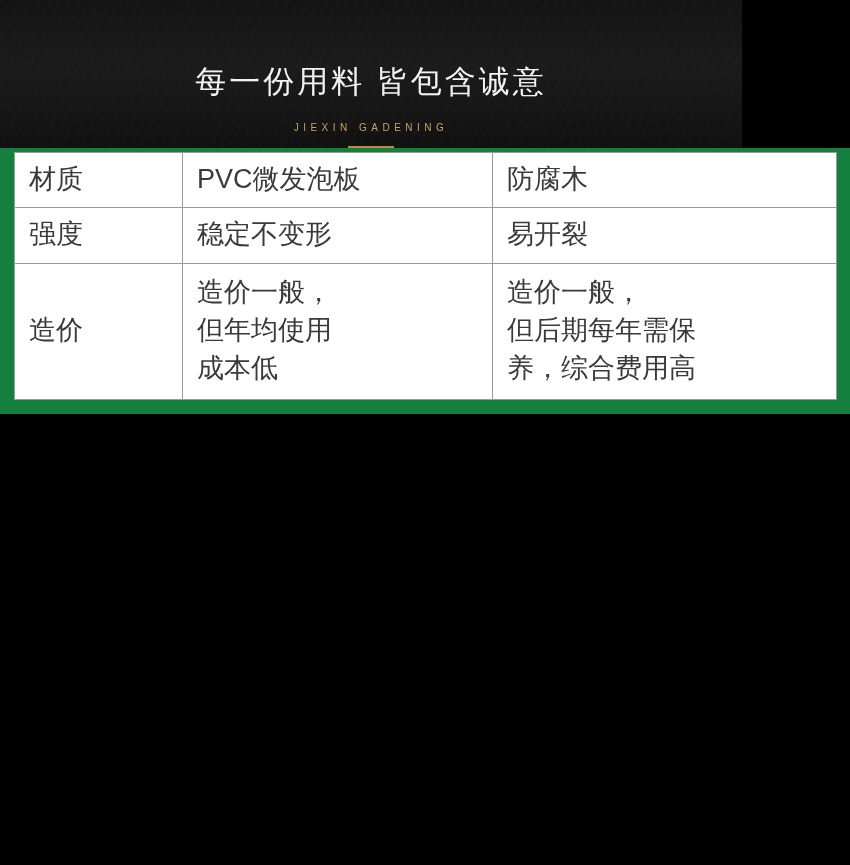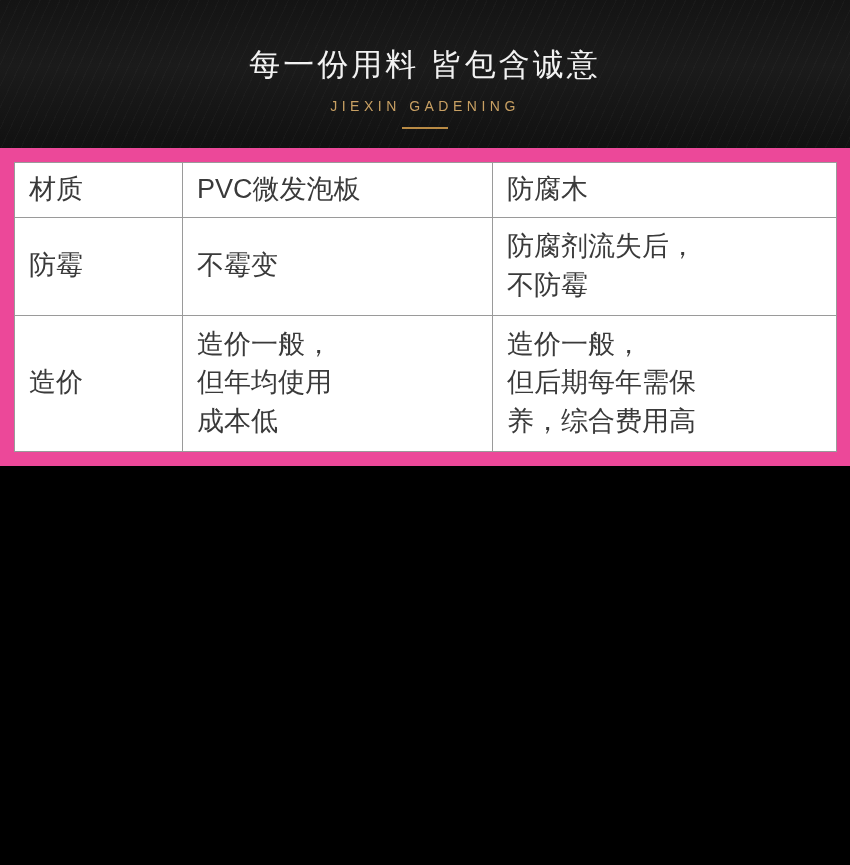--- a/index.html
+++ b/index.html
@@ -16,67 +16,67 @@
   .page {
     position: relative;
     width: 850px;
     height: 865px;
     background: #000000;
   }
 
   
   .banner {
     position: relative;
-    width: 850px;
+    width: 742px;
     height: 148px;
     background:
       repeating-linear-gradient(
         115deg,
         rgba(255,255,255,0.022) 0px,
         rgba(255,255,255,0.022) 1px,
         rgba(255,255,255,0.0) 1px,
         rgba(255,255,255,0.0) 9px
       ),
       linear-gradient(180deg, #141414 0%, #1b1b1b 45%, #111111 100%);
     box-sizing: border-box;
     display: flex;
     flex-direction: column;
     align-items: center;
-    justify-content: center;
+    justify-content: flex-end;
     padding-top: 28px;
     overflow: hidden;
   }
   .banner-title {
     color: #f2f2f2;
     font-size: 31px;
     letter-spacing: 3px;
     font-weight: normal;
     line-height: 1.15;
     white-space: nowrap;
   }
   .banner-sub {
-    margin-top: 16px;
+    margin-top: 22px;
     color: #c8a063;
-    font-size: 14px;
+    font-size: 10px;
     letter-spacing: 4.5px;
     white-space: nowrap;
   }
   .banner-rule {
     margin-top: 13px;
     width: 46px;
     height: 2px;
     background: #b98b45;
   }
 
   
   .table-wrap {
     position: relative;
     width: 850px;
-    background: #ec4899;
-    padding: 14px 14px 14px 14px;
+    background: #15803d;
+    padding: 4px 14px 14px 14px;
     box-sizing: border-box;
   }
   table.compare {
     width: 822px;
     border-collapse: collapse;
     background: #ffffff;
     table-layout: fixed;
   }
   table.compare td {
     border: 1px solid #9a9a9a;
@@ -127,25 +127,24 @@
         <col class="c-label">
         <col class="c-pvc">
         <col class="c-wood">
       </colgroup>
       <tbody>
         <tr>
           <td class="label">材质</td>
           <td class="pvc plain">PVC微发泡板</td>
           <td class="wood">防腐木</td>
         </tr>
-        <tr class="tall">
-          <td class="label">防霉</td>
-          <td class="pvc">不霉变</td>
-          <td class="wood">防腐剂流失后，
-不防霉</td>
+        <tr>
+          <td class="label">强度</td>
+          <td class="pvc">稳定不变形</td>
+          <td class="wood">易开裂</td>
         </tr>
         <tr class="tall">
           <td class="label">造价</td>
           <td class="pvc">造价一般，
 但年均使用
 成本低</td>
           <td class="wood">造价一般，
 但后期每年需保
 养，综合费用高</td>
         </tr>

